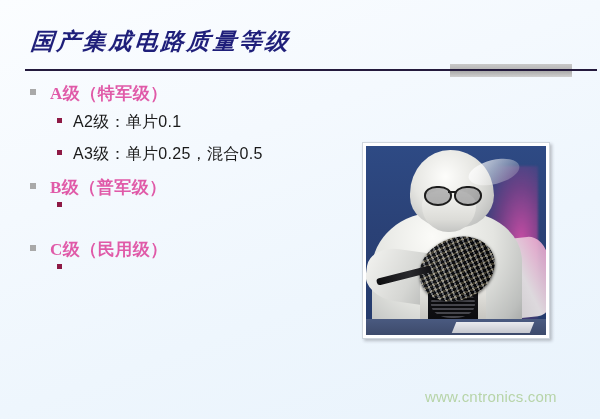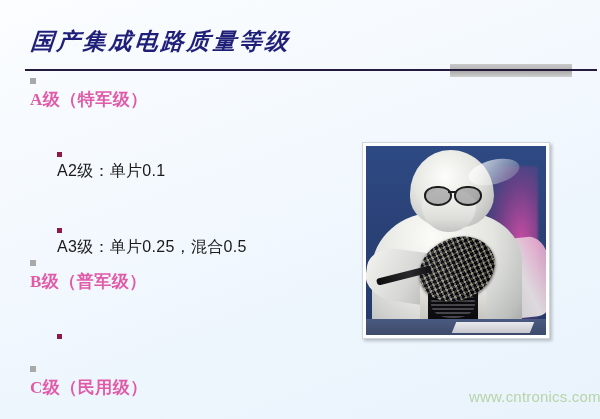--- a/index.html
+++ b/index.html
@@ -63,30 +63,28 @@
   #bullet-list {
     position: absolute;
     left: 0;
     top: 82px;
     width: 360px;
   }
   .lvl1-row, .lvl2-row {
     display: flex;
     align-items: baseline;
     white-space: nowrap;
-    flex-direction: column;
   }
   .lvl1-row {
     padding-left: 30px;
     height: 30px;
   }
   .lvl2-row {
     padding-left: 57px;
     height: 32px;
-    margin-top: 44px;
   }
   .bullet-lvl1 {
     width: 6px;
     height: 6px;
     background: #a9a9a9;
     flex: 0 0 auto;
     margin-right: 14px;
     position: relative;
     top: -4px;
   }
@@ -307,21 +305,20 @@
   
   #watermark {
     position: absolute;
     left: 425px;
     top: 388px;
     font-family: "Liberation Sans", "DejaVu Sans", sans-serif;
     font-size: 15px;
     color: #b7d4a8;
     letter-spacing: 0.2px;
     white-space: nowrap;
-    margin-left: 44px;
   }
 </style>
 </head>
 <body>
 
 <div id="slide">
 
   <div id="title-block">
     <div id="slide-title">国产集成电路质量等级</div>
     <div id="title-gray-bar"></div>

